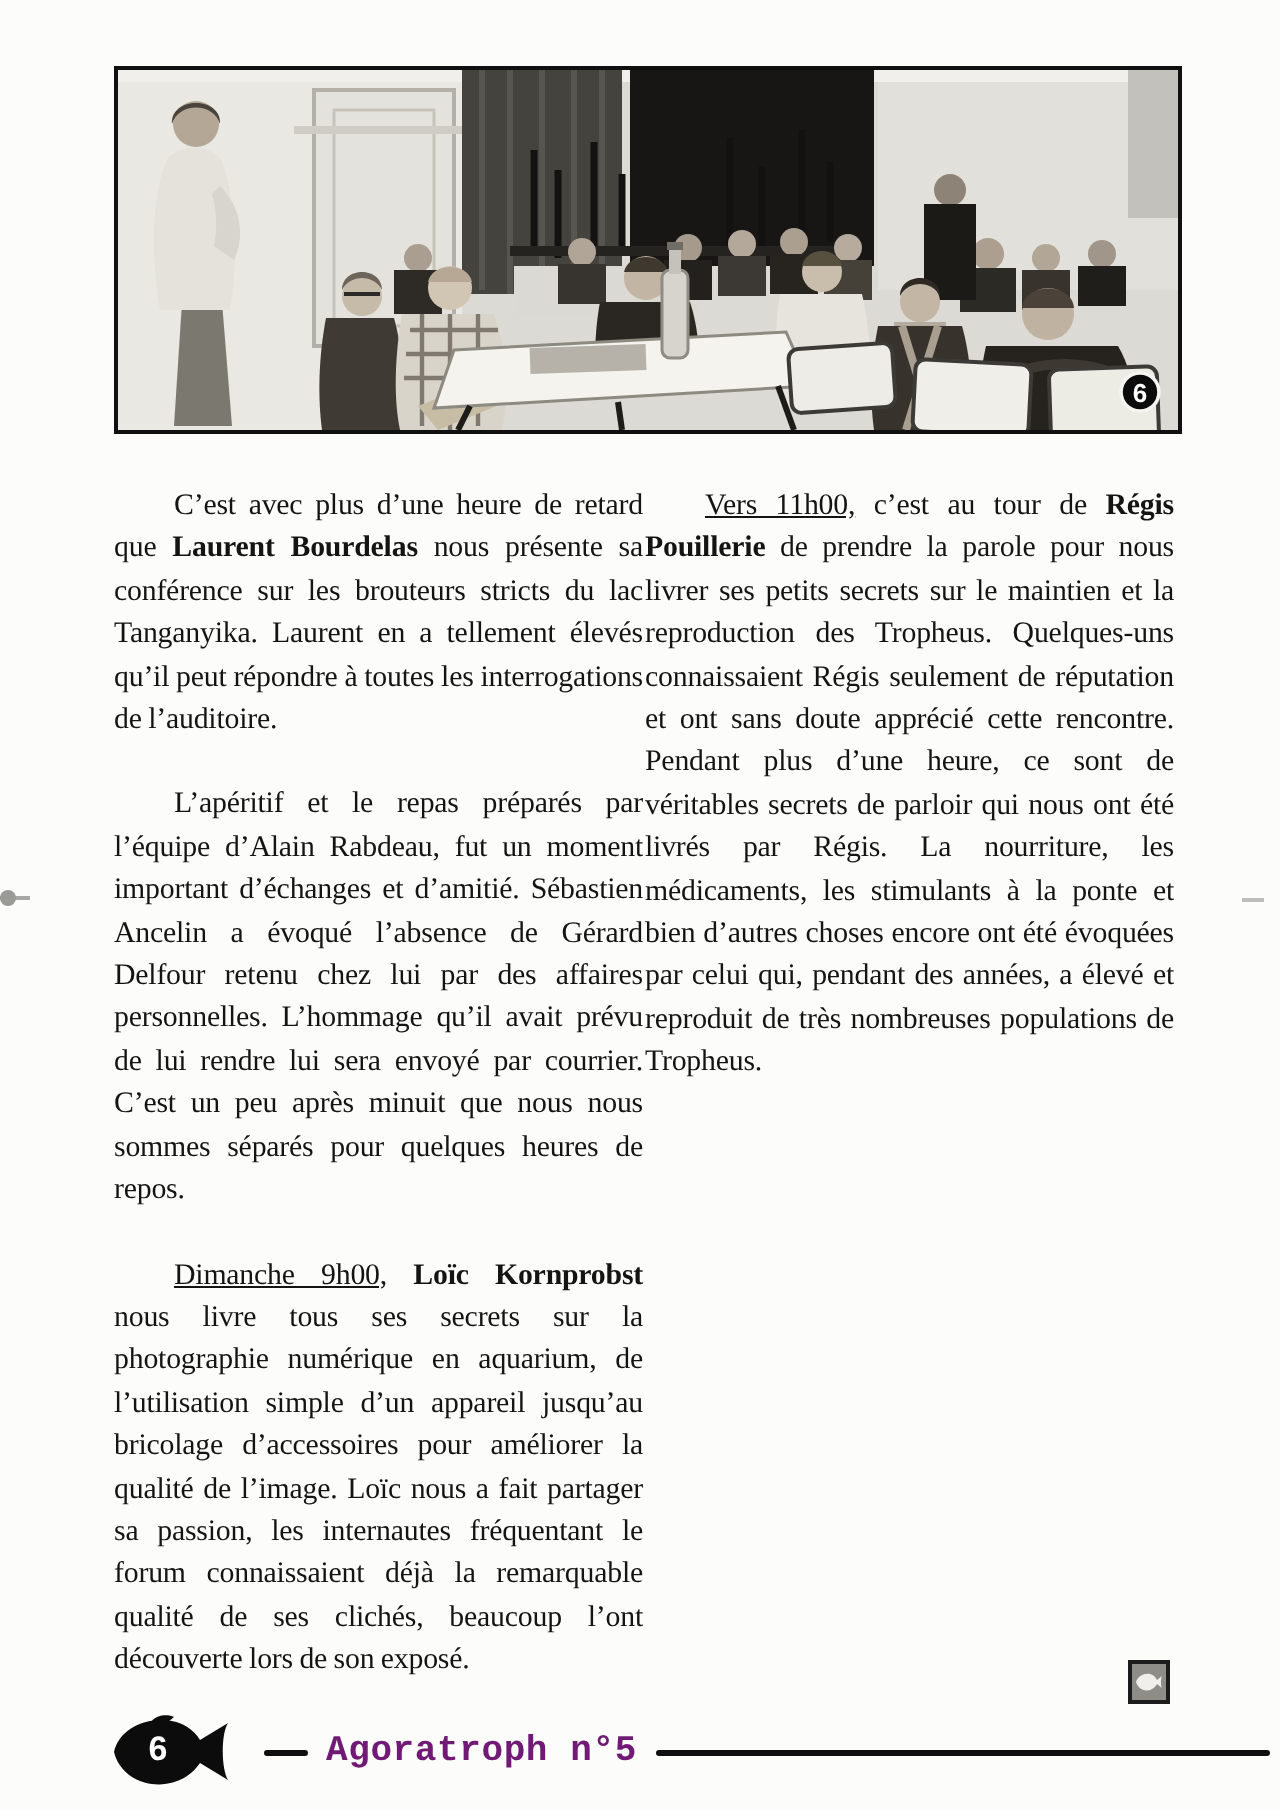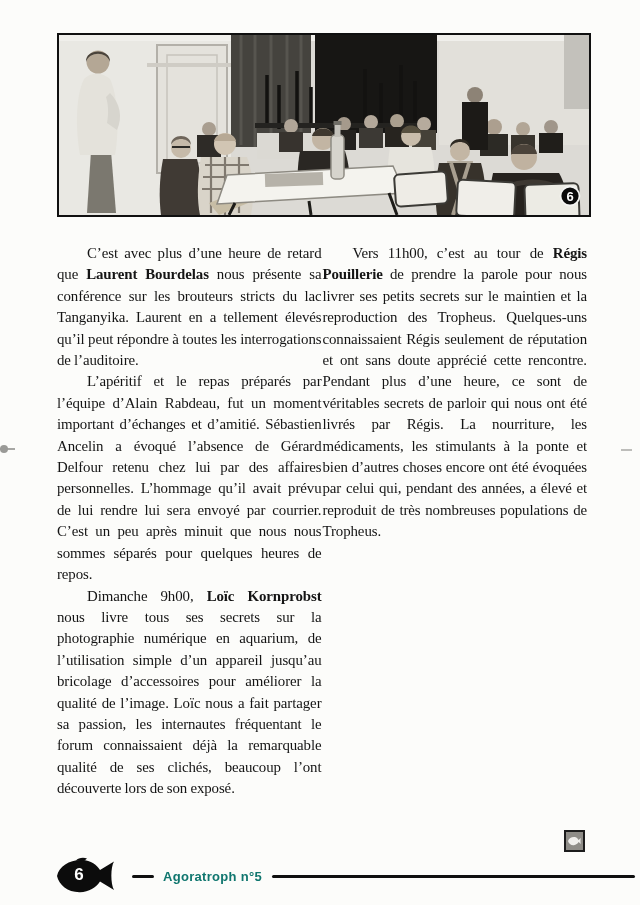--- a/index.html
+++ b/index.html
@@ -33,23 +33,23 @@
   .para {
     font-size:14.9px;
     line-height:21.4px;
     text-align:justify;
     text-indent:30px;
     letter-spacing:-0.1px;
     word-spacing:-0.4px;
     color:#141414;
     hyphens:auto;
   }
-  .para + .para { }
+  .para + .para { margin-top:21px; }
   .b { font-weight:bold; }
-  .u { }
+  .u { text-decoration:underline; }
 
   
   .end-marker {
     position:absolute; left:564px; top:830px;
     width:21px; height:22px;
     background:#8f8d88;
     border:2px solid #1c1c1c;
     display:flex; align-items:center; justify-content:center;
   }
 
@@ -65,23 +65,23 @@
     position:absolute; left:15px; top:9px;
     width:20px; text-align:center;
     font-family:"Liberation Sans", sans-serif;
     font-weight:bold; font-size:17px; color:#ffffff;
   }
   .footer-dash {
     width:22px; height:3px; background:#0f0f0f; border-radius:2px;
     margin:0 9px 0 14px; flex:0 0 auto;
   }
   .journal {
-    font-family:Liberation Sans, sans-serif;
-    font-weight:bold; font-size:13px;
-    letter-spacing:0.3px; color:#0f766e;
+    font-family:Liberation Mono, monospace;
+    font-weight:bold; font-size:18px;
+    letter-spacing:0.3px; color:#701a75;
     white-space:nowrap; flex:0 0 auto;
   }
   .footer-rule {
     flex:1 1 auto; height:3px; background:#0f0f0f; border-radius:2px;
     margin-left:10px;
   }
 
   
   .edge-mark { position:absolute; background:#a7a7a4; height:2px; }
   .edge-mark.left  { left:0;  top:448px; width:15px; }

